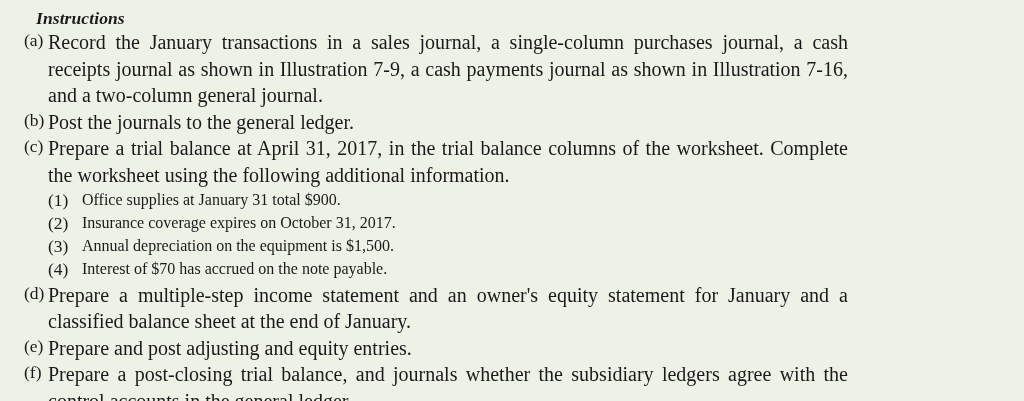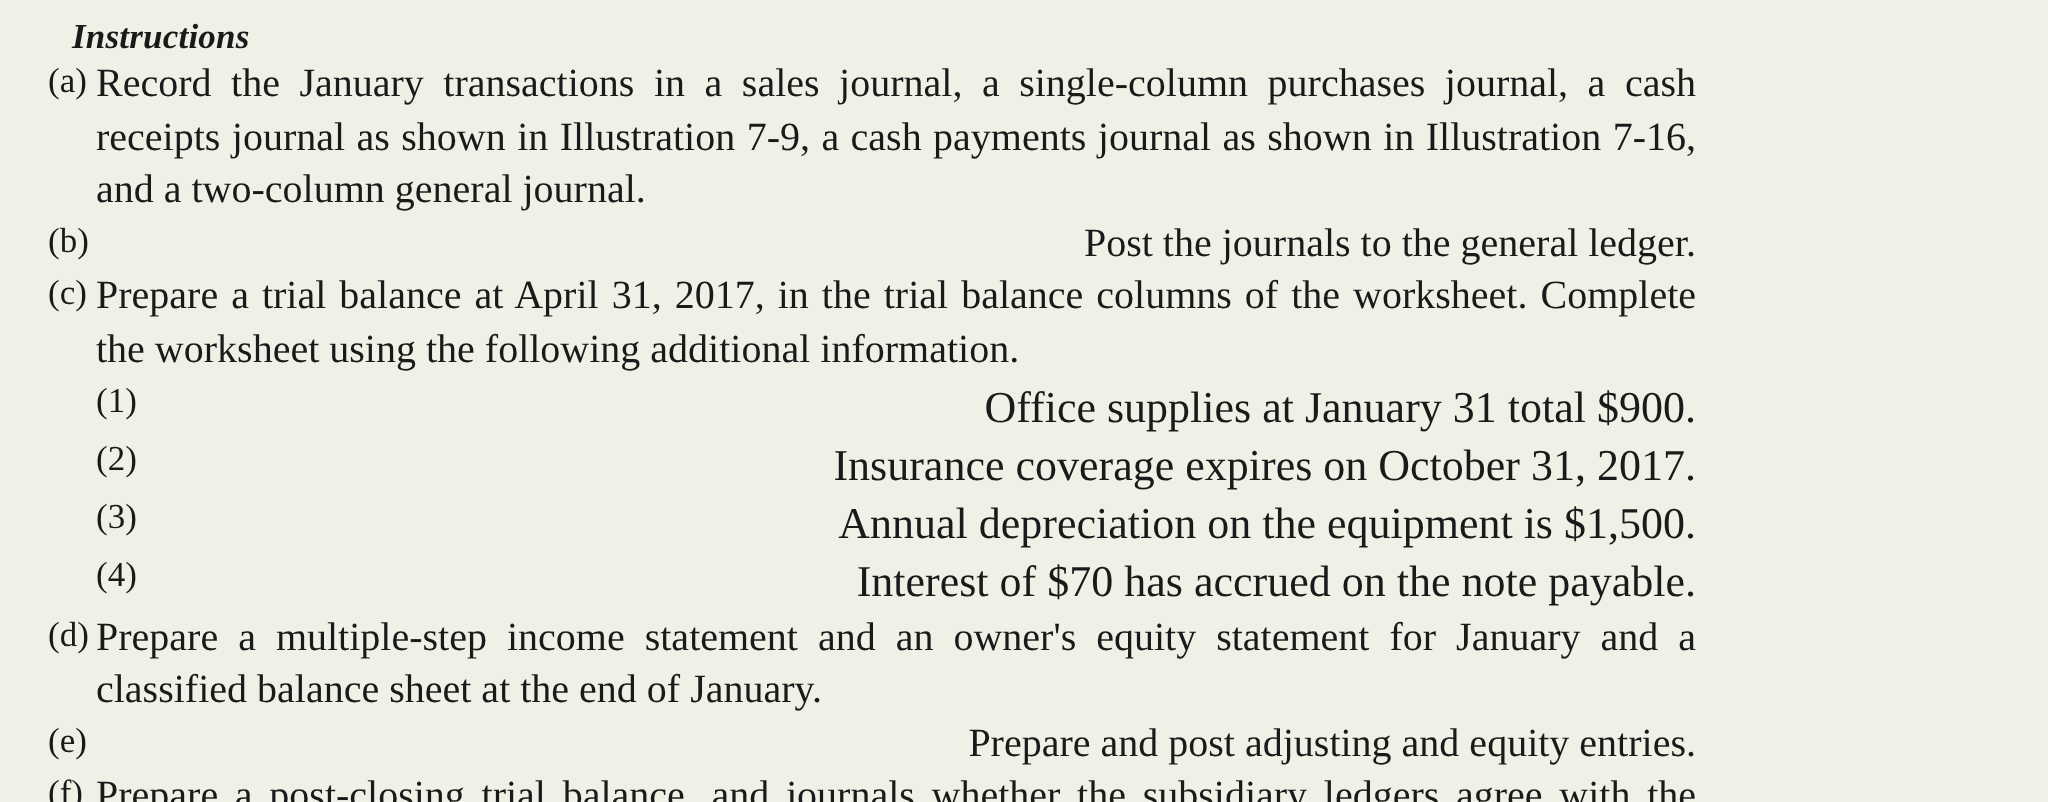--- a/index.html
+++ b/index.html
@@ -45,40 +45,40 @@
   }
   .body {
     flex: 1 1 auto;
     font-size: 20px;
     line-height: 1.33;
     text-align: justify;
     text-justify: inter-word;
     hyphens: manual;
   }
   .body.nojust {
-    text-align: right;
+    text-align: left;
   }
   .sublist {
     margin-left: 30px;
   }
   .sub-item {
     display: flex;
     align-items: flex-start;
   }
   .sub-marker {
     flex: 0 0 auto;
     width: 34px;
     font-size: 17.5px;
     line-height: 1.33;
   }
   .sub-body {
     flex: 1 1 auto;
-    font-size: 22px;
+    font-size: 16px;
     line-height: 1.33;
-    text-align: right;
+    text-align: left;
   }
   .indent-block {
     max-width: 830px;
   }
 </style>
 </head>
 <body>
 
 <div class="page">
   <div class="heading">Instructions</div>

